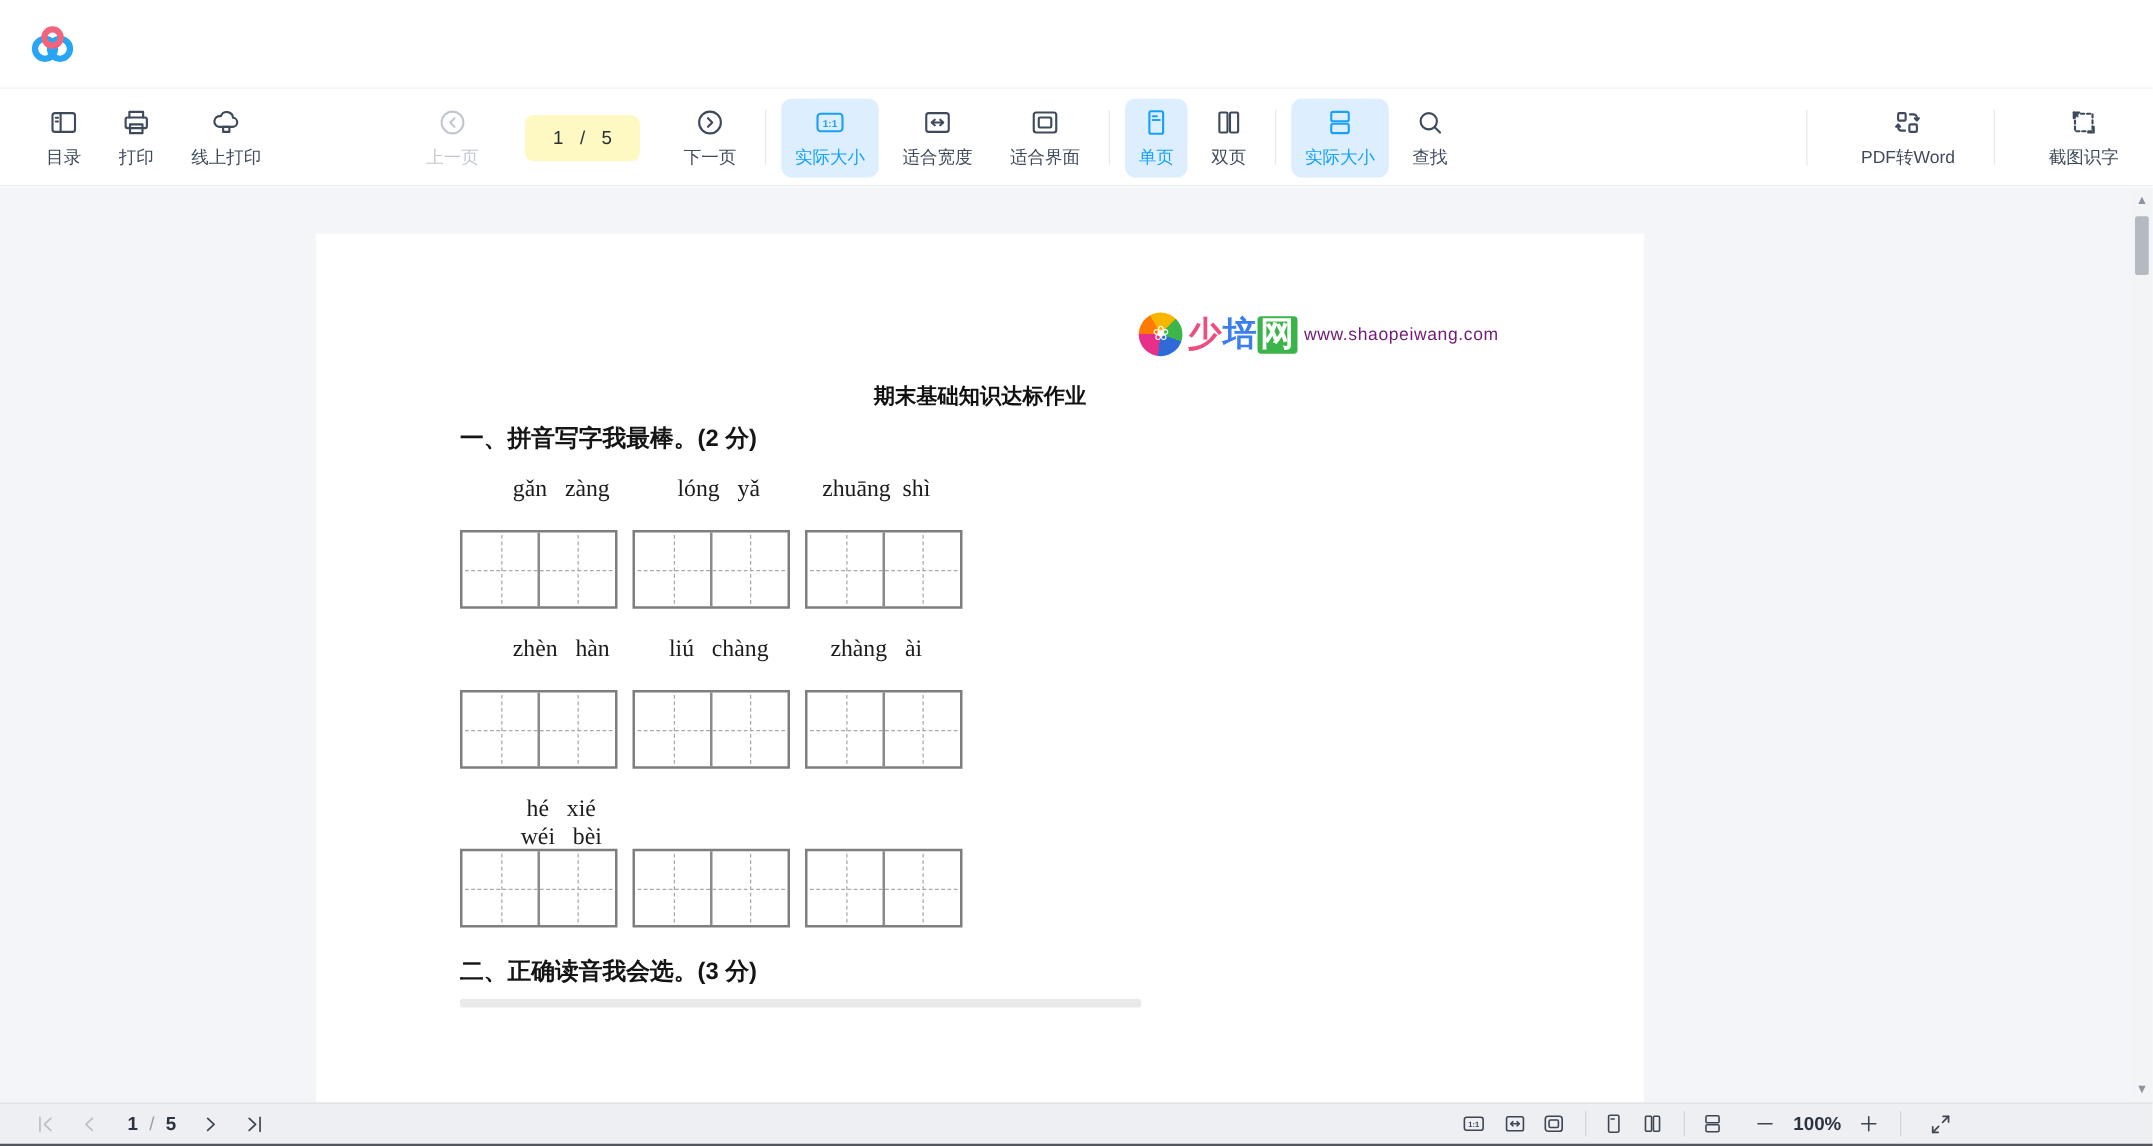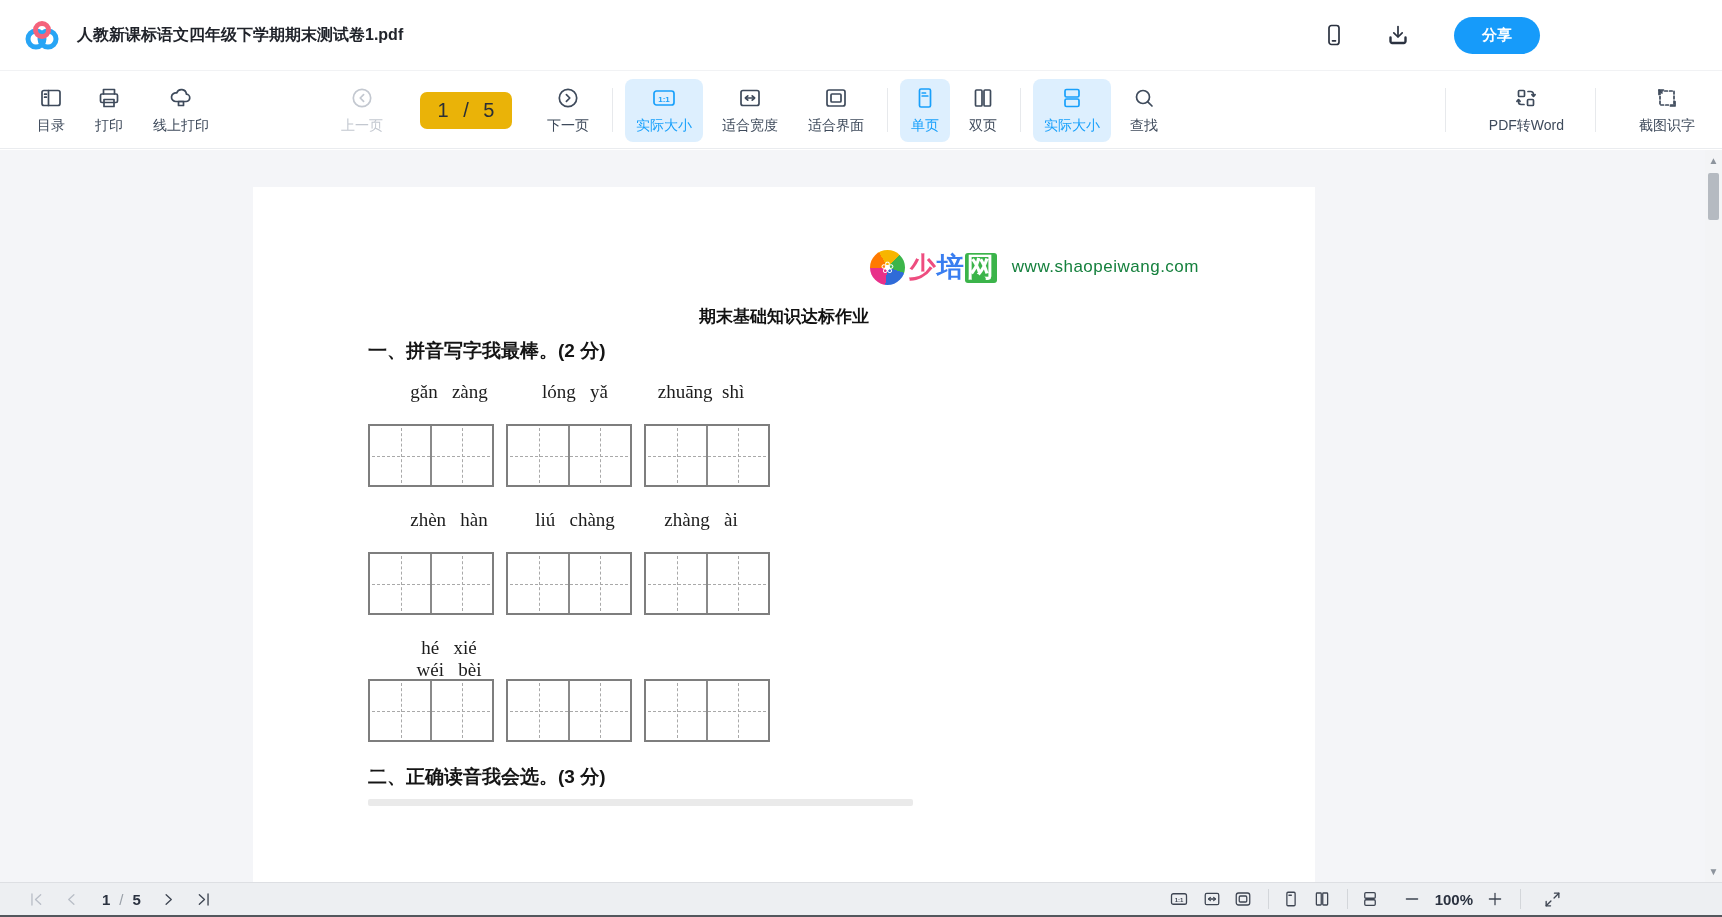--- a/index.html
+++ b/index.html
@@ -26,40 +26,40 @@
 
   
   .toolbar { position:absolute; top:72px; left:0; right:0; height:77px; background:#fff;
     border-bottom:1px solid #eaecef; display:flex; align-items:center; padding:0 16px 0 26px; }
   .titem { display:flex; flex-direction:column; align-items:center; justify-content:center;
     gap:7px; font-size:14px; color:#3e4a5b; padding:7px 11px; border-radius:8px;
     white-space:nowrap; cursor:pointer; }
   .titem.active { background:#ddeffe; color:#18a0fb; }
   .titem.disabled { color:#c3c8d0; cursor:default; }
   .tdivider { width:1px; height:44px; background:#e7e9ec; margin:0 12px; }
-  .page-ind { margin-left:26px; width:92px; height:37px; background:#eab308; border-radius:7px;
-    display:flex; align-items:center; justify-content:center; font-size:20px; color:#2a2f36;
+  .page-ind { margin-left:26px; width:92px; height:37px; background:#fef9c3; border-radius:7px;
+    display:flex; align-items:center; justify-content:center; font-size:15px; color:#2a2f36;
     word-spacing:9px; }
   .ml8{margin-left:8px;text-align:center;} .ml20{margin-left:20px;} .ml24{margin-left:24px;} .ml110{margin-left:110px;}
   .mlauto{margin-left:auto;}
 
   
   .content { position:absolute; top:150px; bottom:35px; left:0; right:0;
     background:#f4f5f8; overflow:hidden; }
   .page { position:absolute; left:253px; top:37px; width:1062px; height:800px; background:#fff; }
 
   .brand { position:absolute; top:62px; right:116px; display:flex; align-items:center; }
   .brand-circle { width:35px; height:35px; border-radius:50%;
     background:conic-gradient(#f7b500 0 12%, #3cb54a 12% 30%, #2f6bd8 30% 52%, #e8308a 52% 75%, #ff7a00 75% 92%, #f7b500 92%);
     display:flex; align-items:center; justify-content:center; color:#fff; font-size:16px; }
   .brand-name { margin-left:4px; font-size:27px; font-weight:bold; letter-spacing:1px; }
   .bn-shao { color:#ee4d7f; } .bn-pei { color:#3a7ef0; }
   .bn-wang { display:inline-block; background:#3bb44a; color:#fff; border-radius:3px;
     padding:0 2px; line-height:1.1; }
-  .brand-url { margin-left:15px; font-size:17px; color:#15803d; letter-spacing:.5px; }
+  .brand-url { margin-left:5px; font-size:14px; color:#701a75; letter-spacing:.5px; }
 
   .doc-h1 { position:absolute; top:106px; left:0; width:100%; text-align:center;
     font-size:17px; font-weight:bold; color:#111;margin-top:12px; }
   .doc-sec { position:absolute; left:115px; font-size:19px; font-weight:bold; color:#151515; }
   .sec1 { top:151px; } .sec2 { top:577px; }
 
   .pyrow { position:absolute; left:133px; display:flex; gap:0; }
   .py { width:126px; text-align:center; font-family:"Liberation Serif", serif;
     font-size:19px; color:#1c1c1c; white-space:pre; }
   .pyrow1 { top:194px; } .pyrow2 { top:322px; } .pyrow3 { top:450px;flex-direction:column; }
@@ -99,37 +99,20 @@
 <body>
 
 <div class="header">
   <span class="app-logo">
     <svg viewBox="0 0 36 36">
       <circle cx="12" cy="22" r="8" fill="none" stroke="#28a5f5" stroke-width="5"></circle>
       <circle cx="24" cy="22" r="8" fill="none" stroke="#28a5f5" stroke-width="5"></circle>
       <circle cx="18" cy="13" r="6.5" fill="none" stroke="#f4637c" stroke-width="5"></circle>
     </svg>
   </span>
-  <span class="doc-title">人教新课标语文四年级下学期期末测试卷1.pdf</span>
-  <div class="header-right">
-    <span class="hbtn">
-      <svg class="ico" width="24" height="24" viewBox="0 0 24 24" stroke-width="1.9">
-        <rect x="7" y="2.5" width="10" height="19" rx="2.5"></rect>
-        <line x1="10.5" y1="17.8" x2="13.5" y2="17.8"></line>
-      </svg>
-    </span>
-    <span class="hbtn">
-      <svg class="ico" width="24" height="24" viewBox="0 0 24 24" stroke-width="1.9">
-        <line x1="12" y1="3.5" x2="12" y2="13.5"></line>
-        <polyline points="7.8,9.8 12,14 16.2,9.8"></polyline>
-        <path d="M4.5 14.5v3.8a1.7 1.7 0 0 0 1.7 1.7h11.6a1.7 1.7 0 0 0 1.7-1.7v-3.8" stroke-width="2.4"></path>
-      </svg>
-    </span>
-    <button class="share-btn">分享</button>
-  </div>
 </div>
 
 <div class="toolbar">
   <div class="titem">
     <svg class="ico" width="24" height="24" viewBox="0 0 24 24">
       <rect x="3" y="4.5" width="18" height="15" rx="2"></rect>
       <line x1="9.5" y1="4.5" x2="9.5" y2="19.5"></line>
       <line x1="5.6" y1="8.2" x2="7.4" y2="8.2"></line>
       <line x1="5.6" y1="11.2" x2="7.4" y2="11.2"></line>
     </svg>

